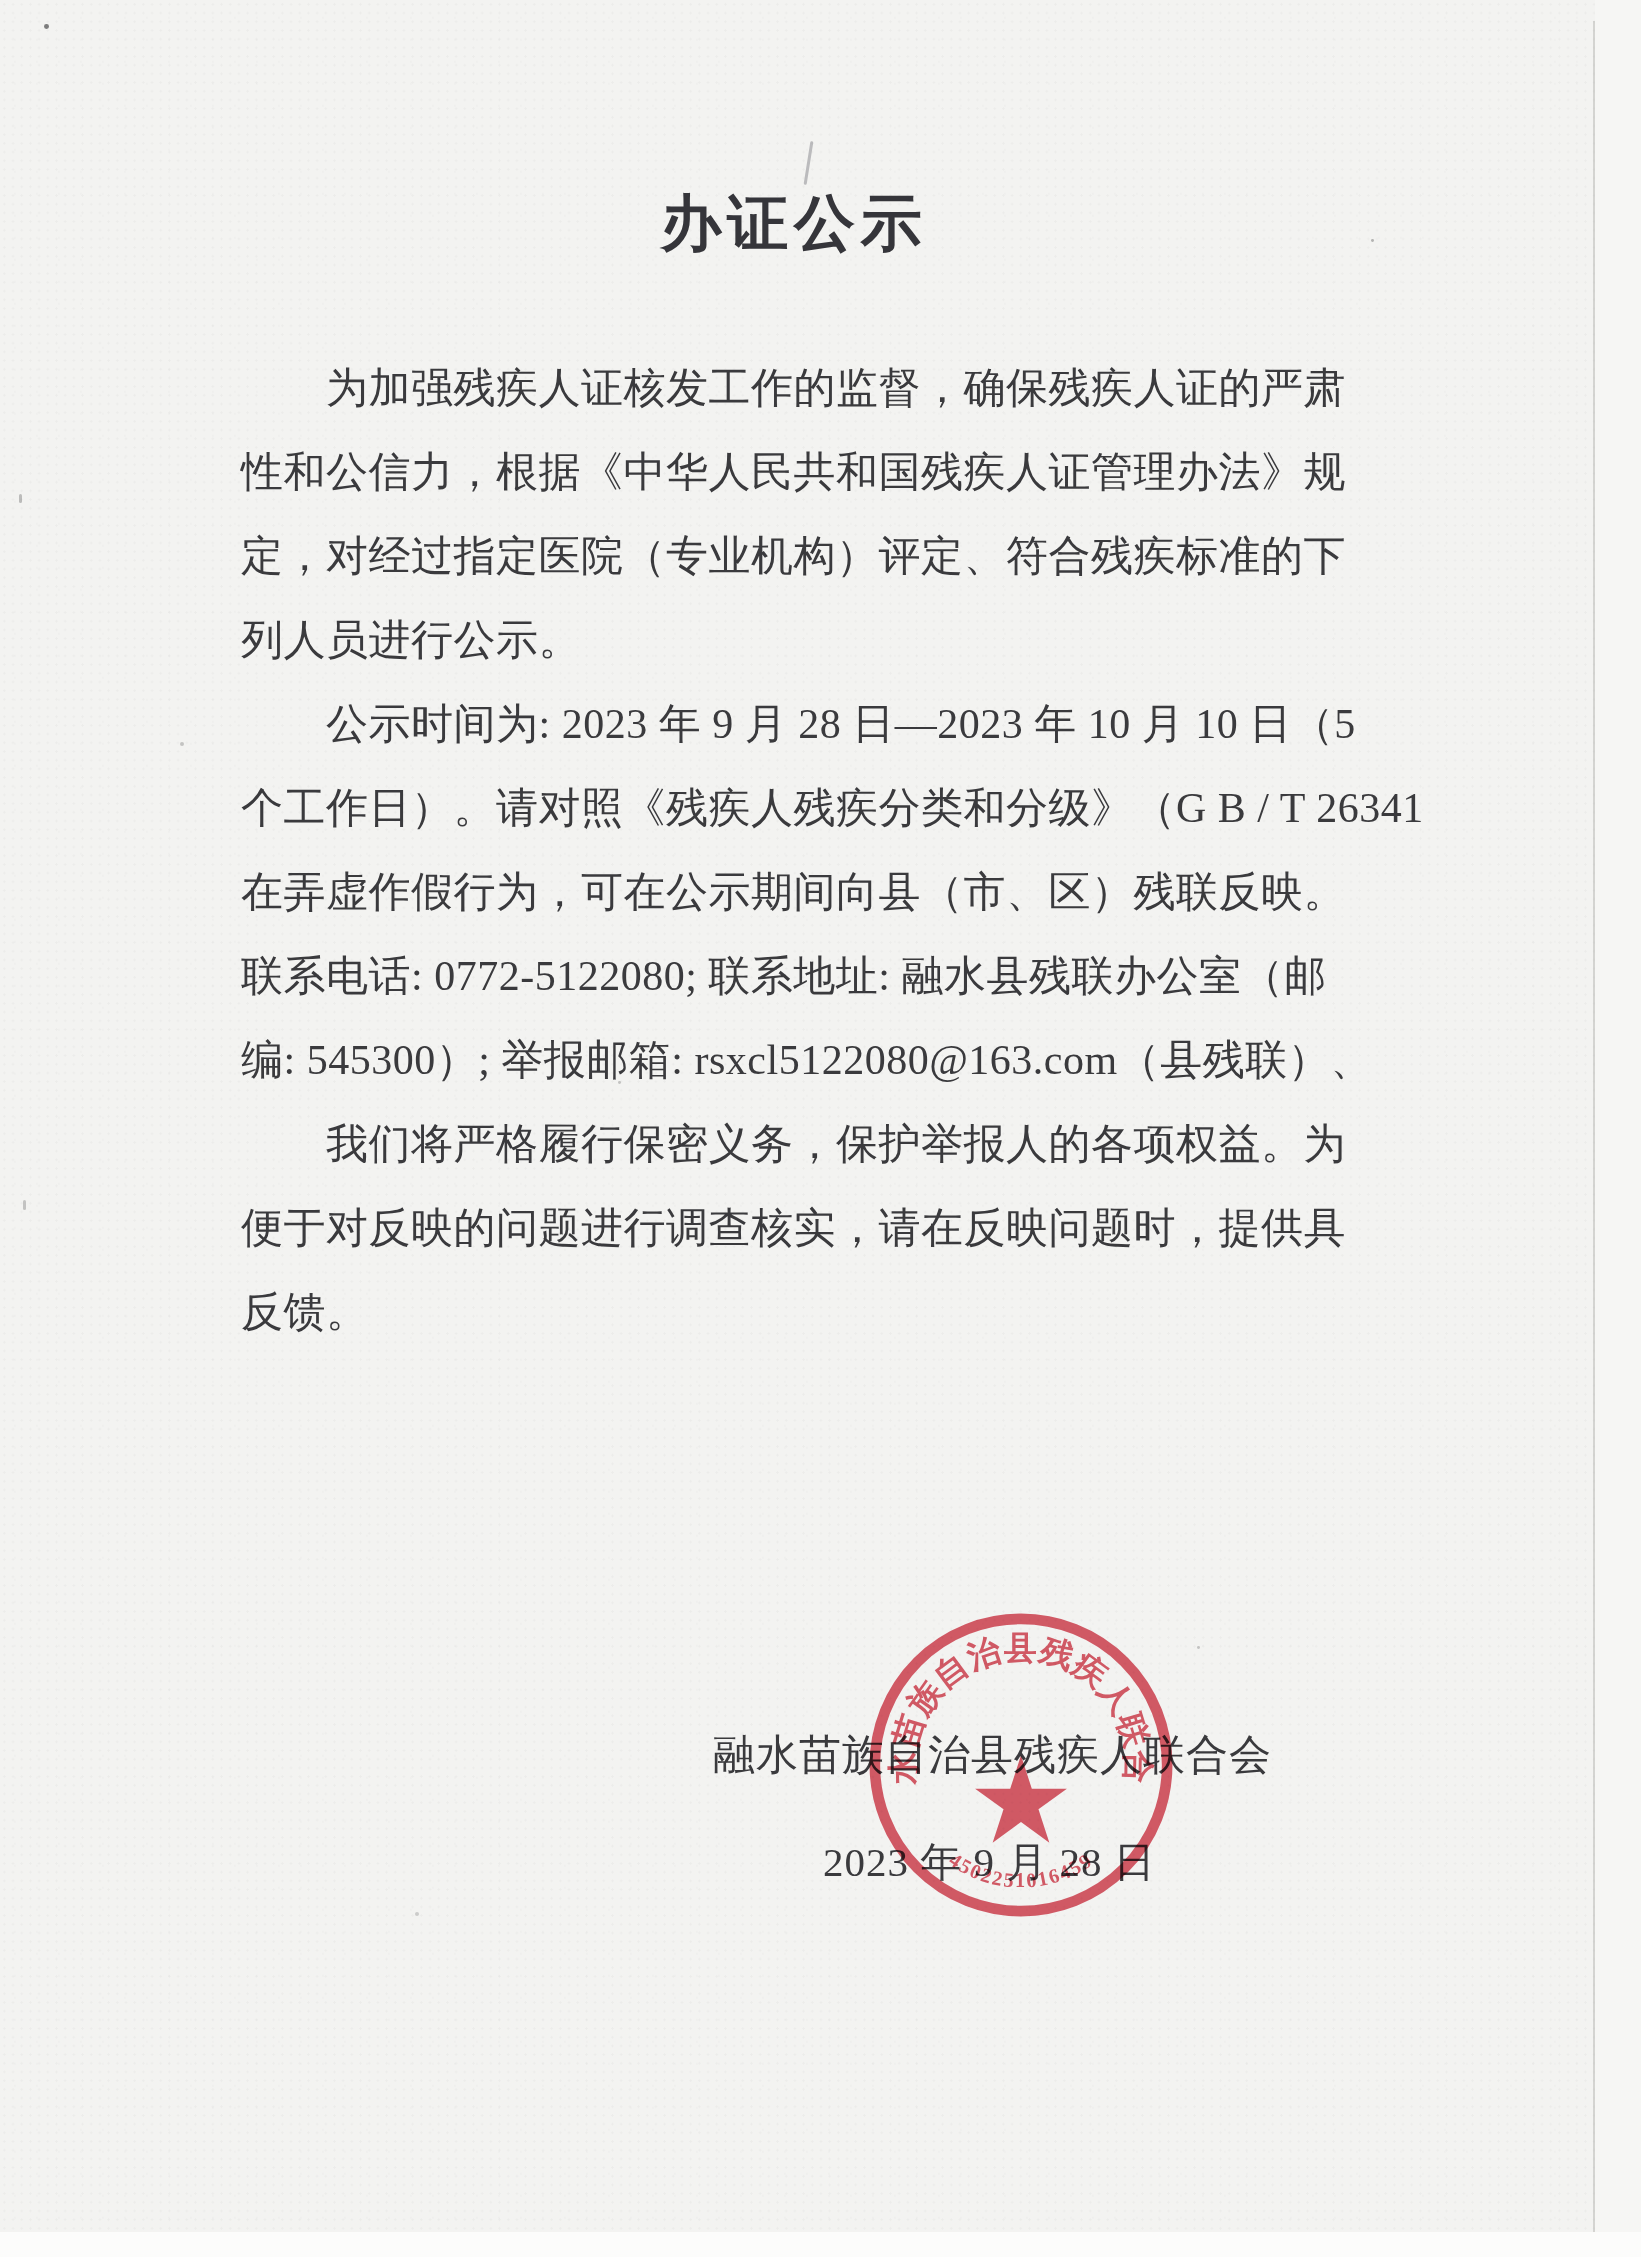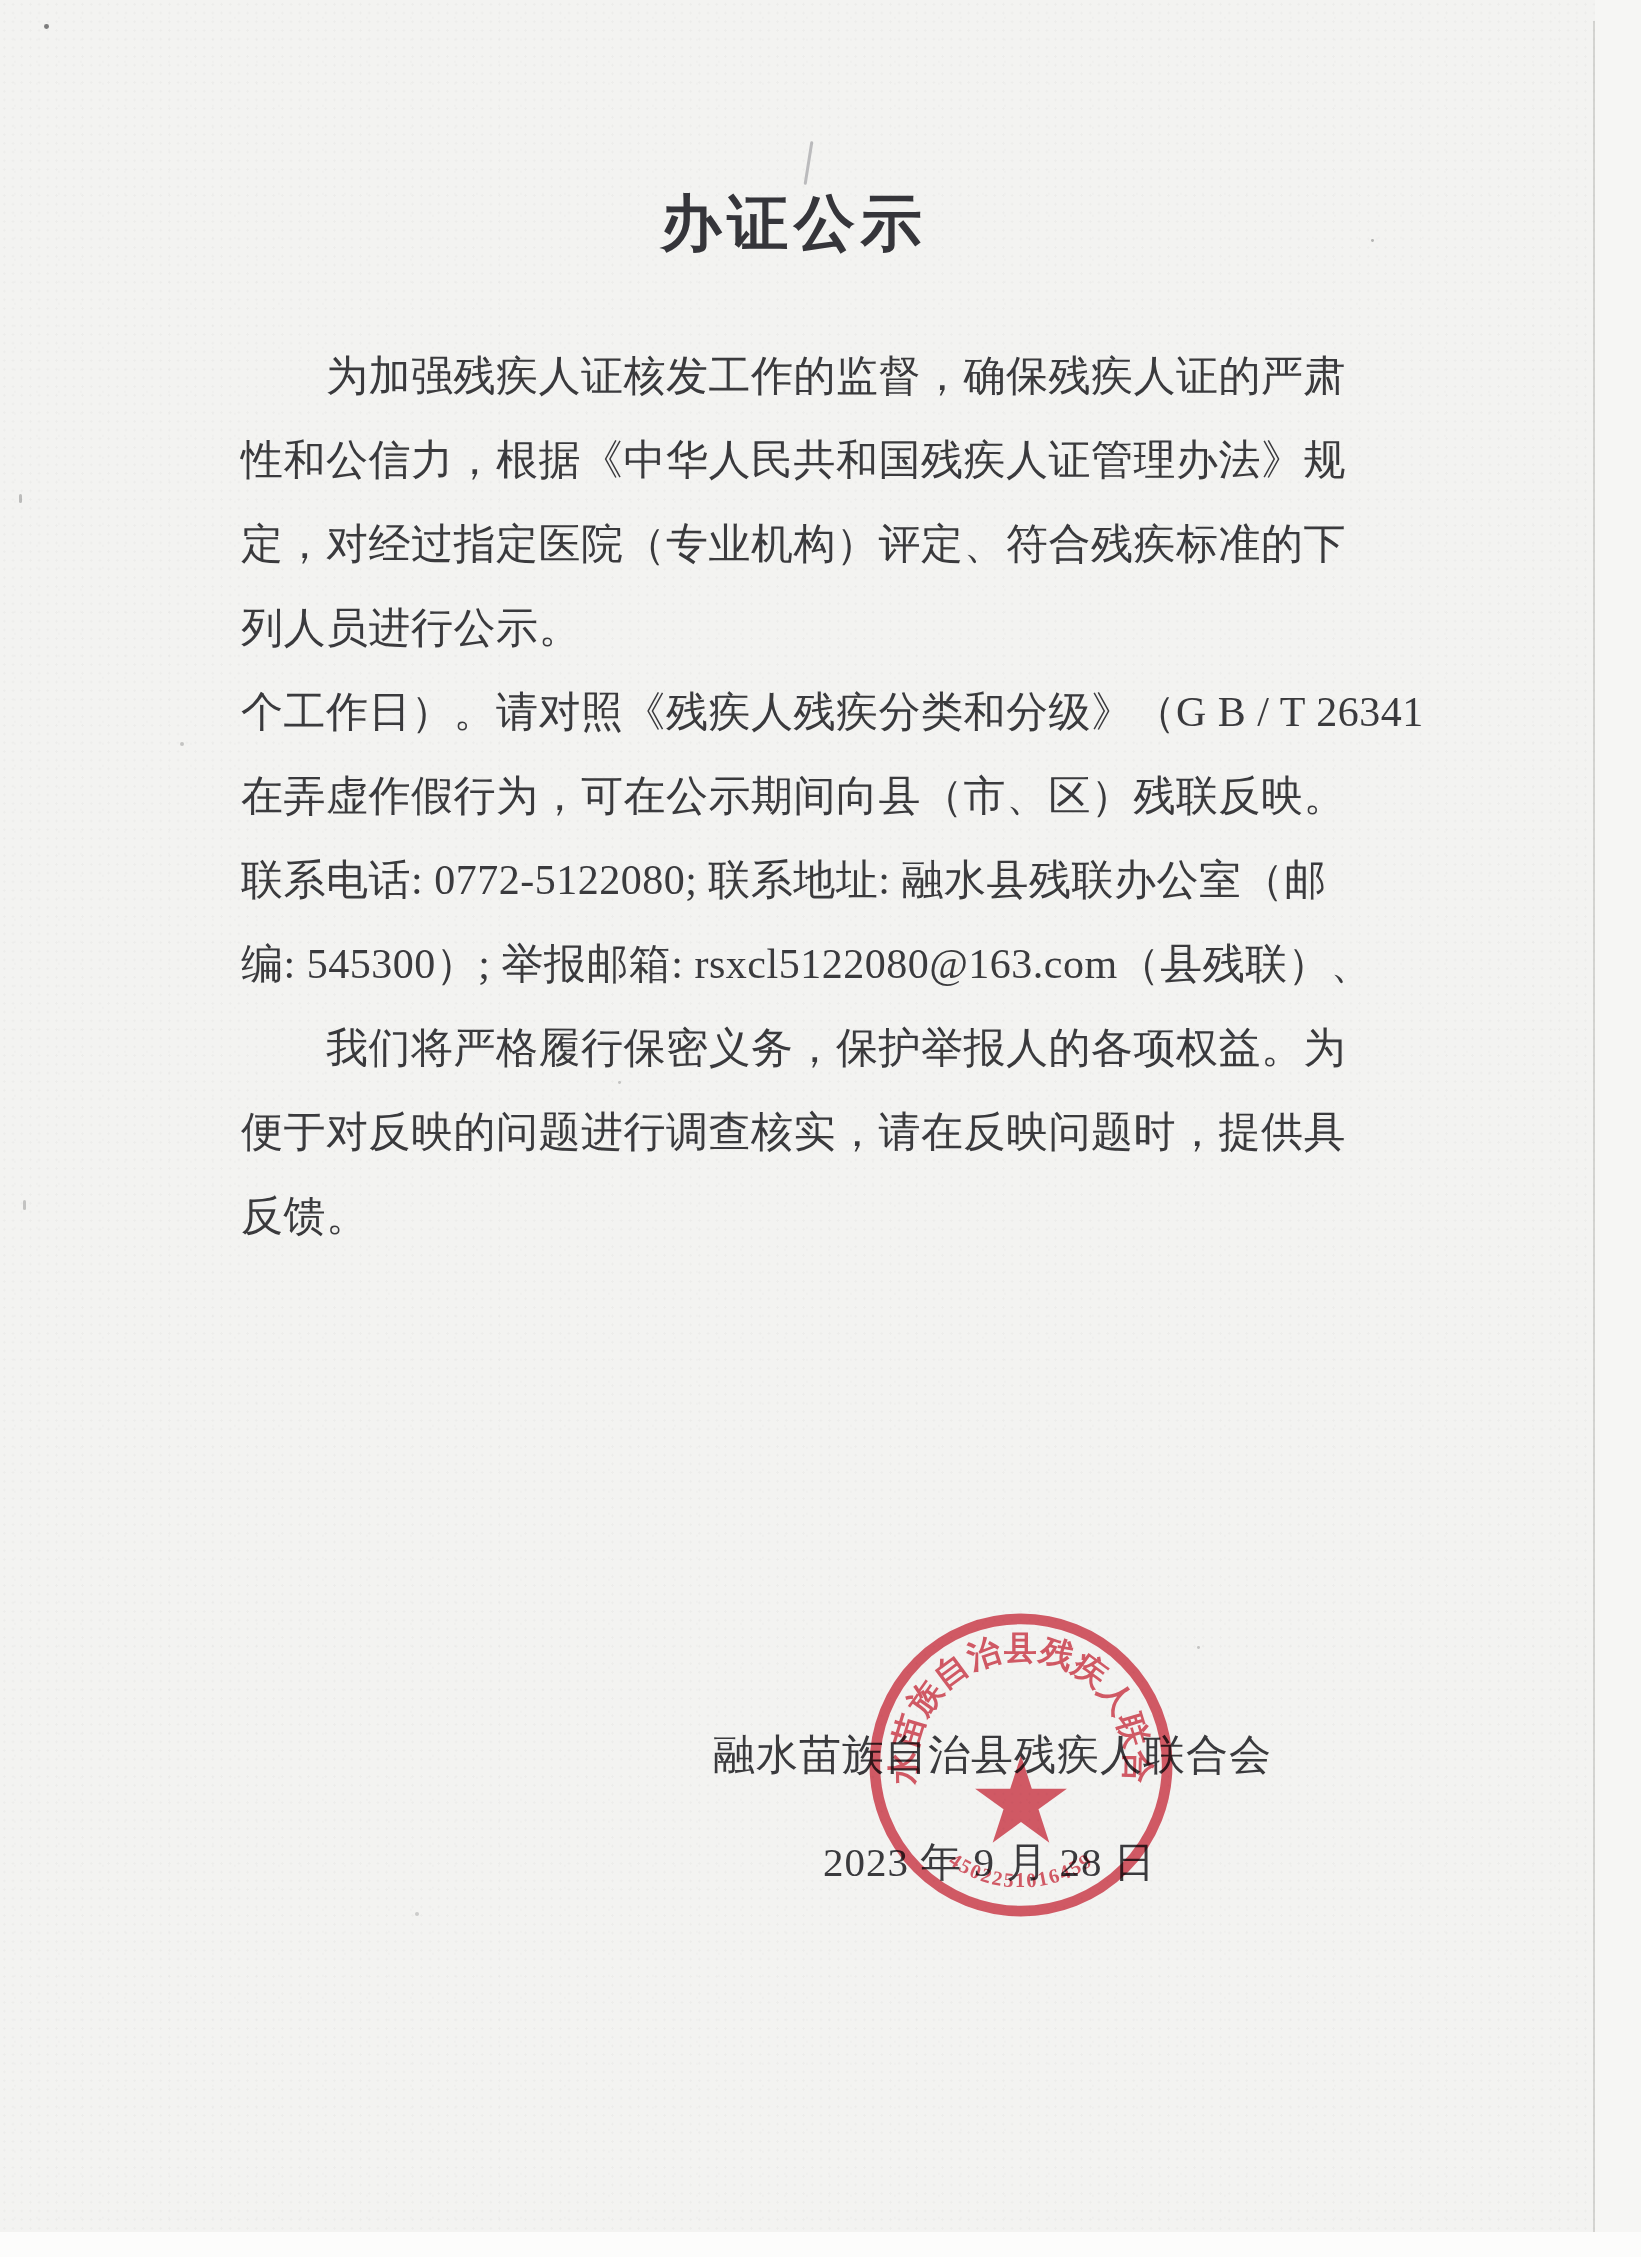--- a/index.html
+++ b/index.html
@@ -11,21 +11,21 @@
       radial-gradient(rgba(140,140,140,.035) 1px, transparent 1.2px);
     background-size:8.7px 8.7px,22px 22px;
     background-position:0 0,3.9px 6.8px;
     font-family:"Liberation Serif","DejaVu Serif",serif;
     color:#3a3a3d;
   }
   .title{
     position:absolute;left:241px;top:183px;width:1106px;
     text-align:center;font-size:61px;font-weight:700;letter-spacing:5.8px;color:#35353a;
   }
-  .body{position:absolute;left:241px;top:334px;width:1110px;}
+  .body{position:absolute;left:241px;top:346px;width:1110px;}
   .bline{height:84px;line-height:84px;font-size:42px;white-space:nowrap;letter-spacing:0.5px;}
   .indent{padding-left:85px;}
   .sig-org{position:absolute;left:713px;top:1728px;font-size:42px;line-height:54px;letter-spacing:1px;}
   .sig-date{position:absolute;left:823px;top:1836px;font-size:41px;line-height:52px;letter-spacing:1px;}
   .seal{
     position:absolute;left:857px;top:1601px;width:328px;height:328px;
     mix-blend-mode:multiply;opacity:.93;filter:blur(0.4px);
   }
   .seal text{font-family:"Liberation Serif","DejaVu Serif",serif;font-weight:700;}
   .edge-strip{position:absolute;left:1595px;top:0;width:46px;height:2257px;background:#f6f6f4;}
@@ -41,20 +41,21 @@
 <div class="page">
 
   <div class="title">办证公示</div>
   <div class="hair"></div>
 
   <div class="body">
     <div class="bline indent">为加强残疾人证核发工作的监督，确保残疾人证的严肃</div>
     <div class="bline">性和公信力，根据《中华人民共和国残疾人证管理办法》规</div>
     <div class="bline">定，对经过指定医院（专业机构）评定、符合残疾标准的下</div>
     <div class="bline">列人员进行公示。</div>
+    <div class="bline indent">公示时间为: 2023 年 9 月 28 日—2023 年 10 月 10 日（5</div>
     <div class="bline">个工作日）。请对照《残疾人残疾分类和分级》（G B / T 26341</div>
     <div class="bline">在弄虚作假行为，可在公示期间向县（市、区）残联反映。</div>
     <div class="bline">联系电话: 0772-5122080; 联系地址: 融水县残联办公室（邮</div>
     <div class="bline">编: 545300）; 举报邮箱: rsxcl5122080@163.com（县残联）、</div>
     <div class="bline indent">我们将严格履行保密义务，保护举报人的各项权益。为</div>
     <div class="bline">便于对反映的问题进行调查核实，请在反映问题时，提供具</div>
     <div class="bline">反馈。</div>
   </div>
 
   <div class="sig-org">融水苗族自治县残疾人联合会</div>

